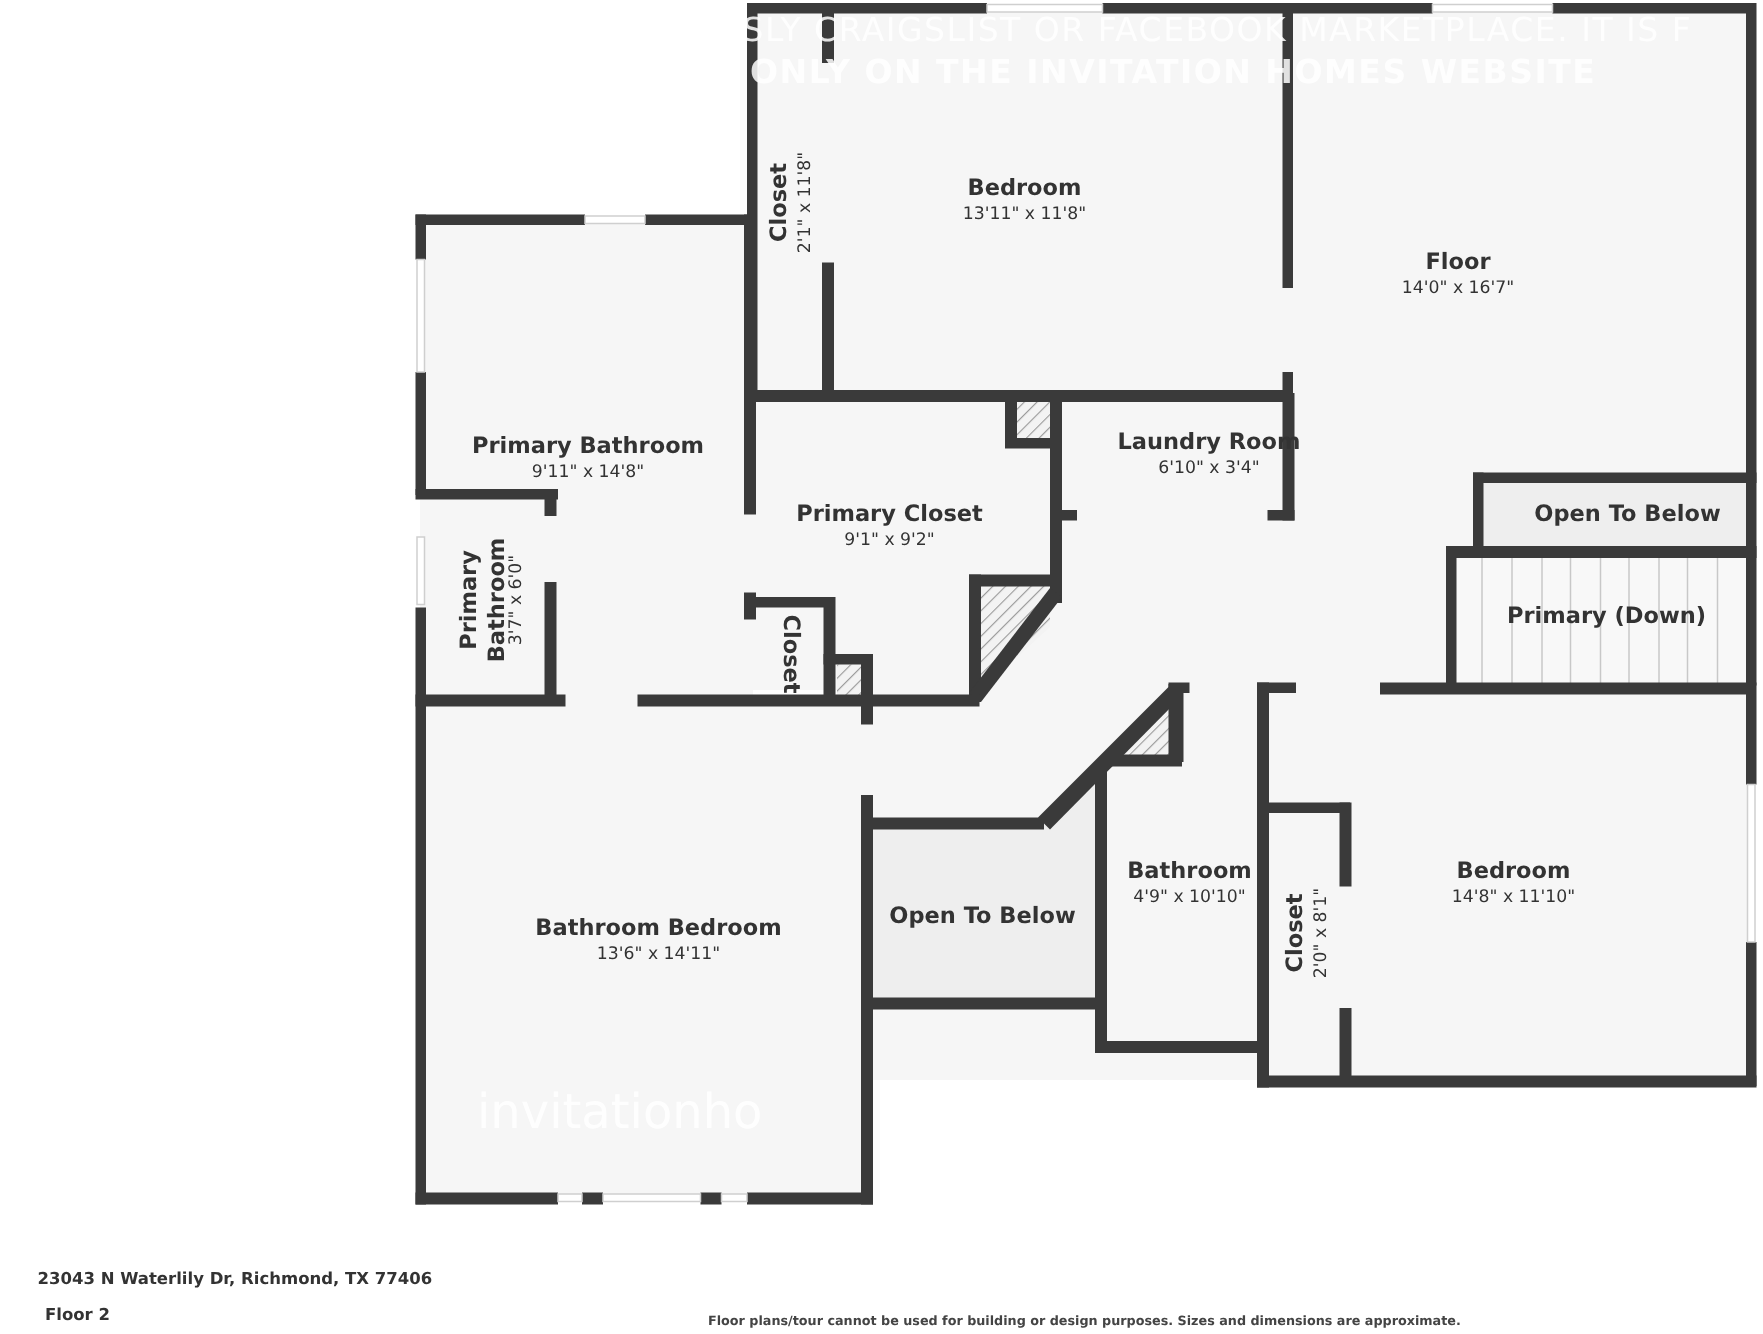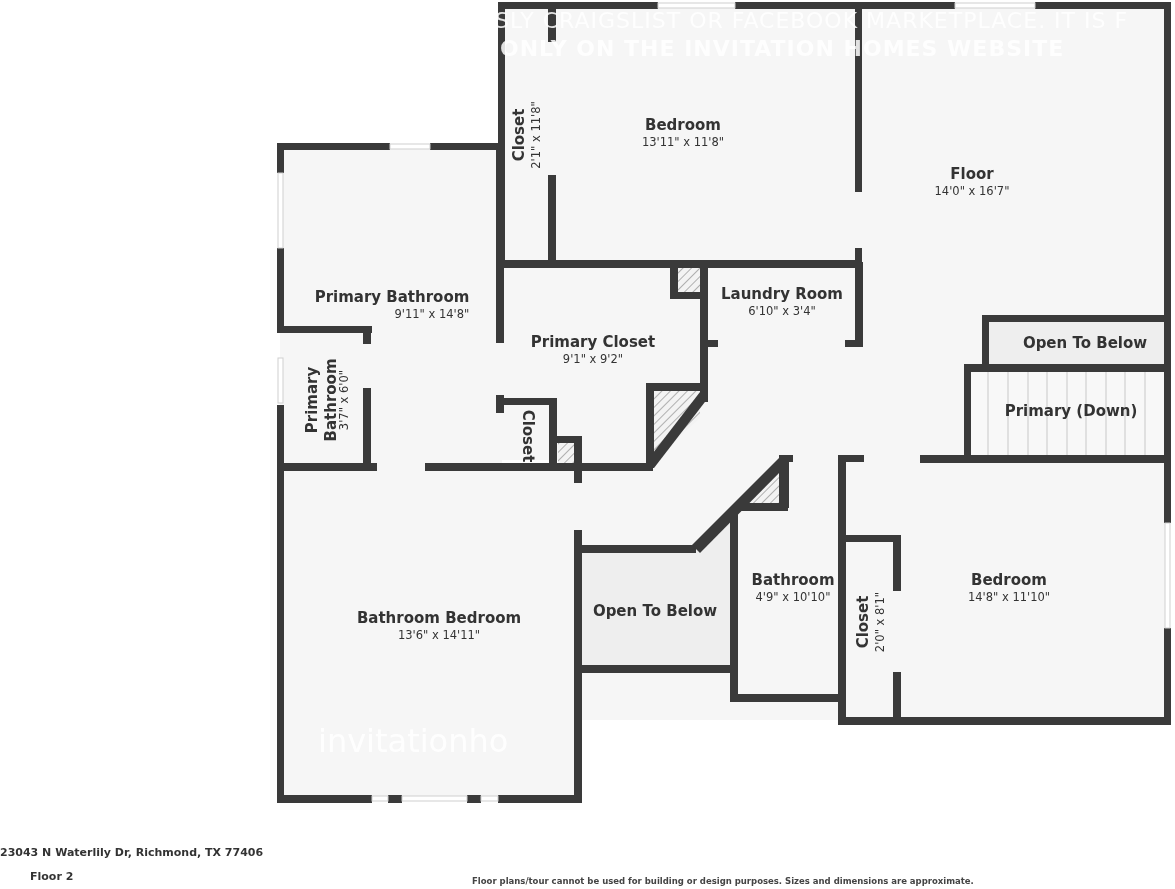--- a/index.html
+++ b/index.html
@@ -167,40 +167,40 @@
   <span class="dim">13'11" x 11'8"</span>
 </div>
 <div class="label vert" style="left:527px; top:135px;">
   <span class="name">Closet</span>
   <span class="dim">2'1" x 11'8"</span>
 </div>
 <div class="label" style="left:972px; top:182px;">
   <span class="name">Floor</span>
   <span class="dim">14'0" x 16'7"</span>
 </div>
-<div class="label" style="left:392px; top:305px;text-align:right;">
+<div class="label" style="left:392px; top:305px;">
   <span class="name">Primary Bathroom</span>
   <span class="dim">9'11" x 14'8"</span>
 </div>
 <div class="label vert" style="left:322px; top:400px;">
   <span class="name">Primary</span>
   <span class="name">Bathroom</span>
 
 </div>
 <div class="label vert" style="left:344px; top:400px;">
   <span class="dim">3'7" x 6'0"</span>
 </div>
 <div class="label" style="left:593px; top:350px;">
   <span class="name">Primary Closet</span>
   <span class="dim">9'1" x 9'2"</span>
 </div>
 <div class="label vert90" style="left:527px; top:436px;">
   <span class="name">Closet</span>
 </div>
-<div class="label" style="left:782px; top:302px;">
+<div class="label" style="left:806px; top:302px;">
   <span class="name">Laundry Room</span>
   <span class="dim">6'10" x 3'4"</span>
 </div>
 <div class="label" style="left:1085px; top:343px;">
   <span class="name">Open To Below</span>
 </div>
 <div class="label" style="left:1071px; top:411px;">
   <span class="name">Primary (Down)</span>
 </div>
 <div class="label" style="left:439px; top:626px;">
@@ -216,15 +216,15 @@
 </div>
 <div class="label vert" style="left:871px; top:622px;">
   <span class="name">Closet</span>
   <span class="dim">2'0" x 8'1"</span>
 </div>
 <div class="label" style="left:1009px; top:588px;">
   <span class="name">Bedroom</span>
   <span class="dim">14'8" x 11'10"</span>
 </div>
 
-<div class="footer-text" style="left:0px; top:846px;">23043 N Waterlily Dr, Richmond, TX 77406</div>
+<div class="footer-text" style="left:0px; top:846px;padding-left:25px;">23043 N Waterlily Dr, Richmond, TX 77406</div>
 <div class="footer-text" style="left:0px; top:870px;margin-left:30px;">Floor 2</div>
 <div class="disclaimer" style="left:472px; top:876px;">Floor plans/tour cannot be used for building or design purposes. Sizes and dimensions are approximate.</div>
 
 </body></html>

